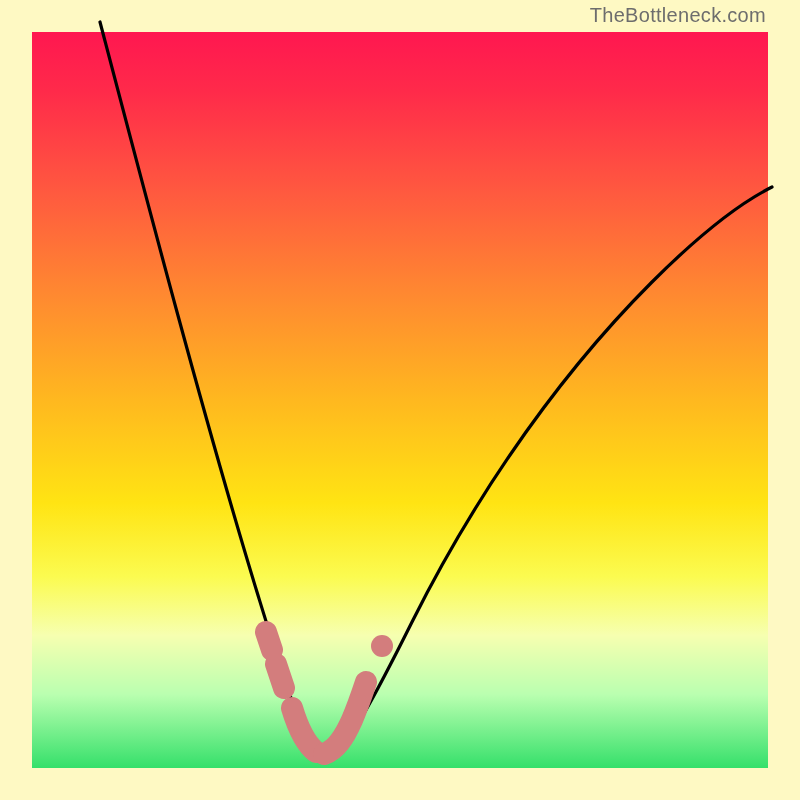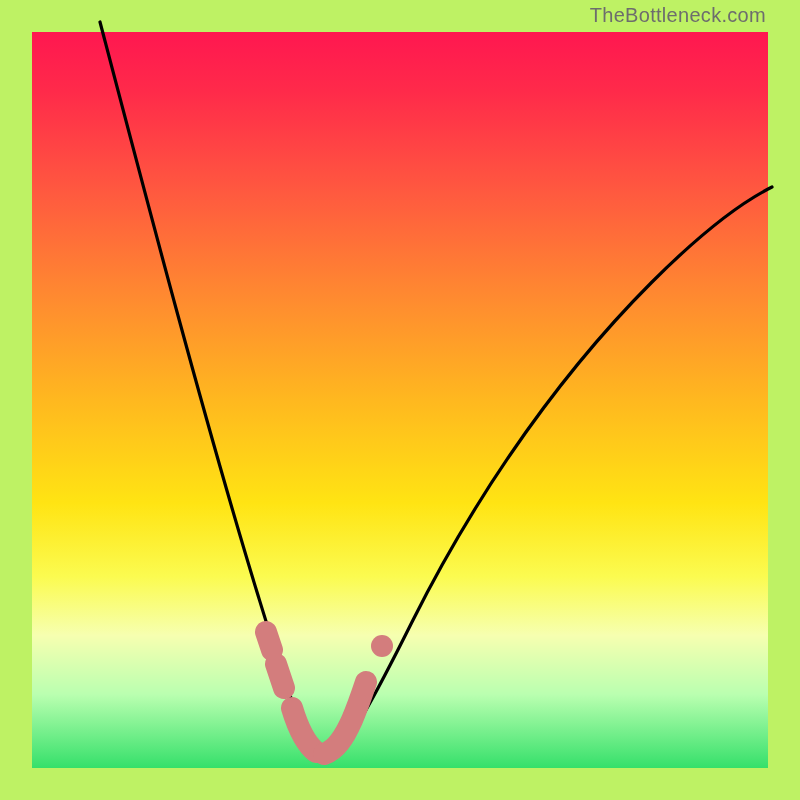--- a/index.html
+++ b/index.html
@@ -10,21 +10,21 @@
     background: #000;
     overflow: hidden;
     font-family: Arial, Helvetica, sans-serif;
   }
   .frame {
     position: absolute;
     top: 0;
     left: 0;
     width: 800px;
     height: 800px;
-    background: #bef264;
+    background: #fef9c3;
   }
   .plot-area {
     position: absolute;
     top: 32px;
     left: 32px;
     width: 736px;
     height: 736px;
     
     background: linear-gradient(
       to bottom,

